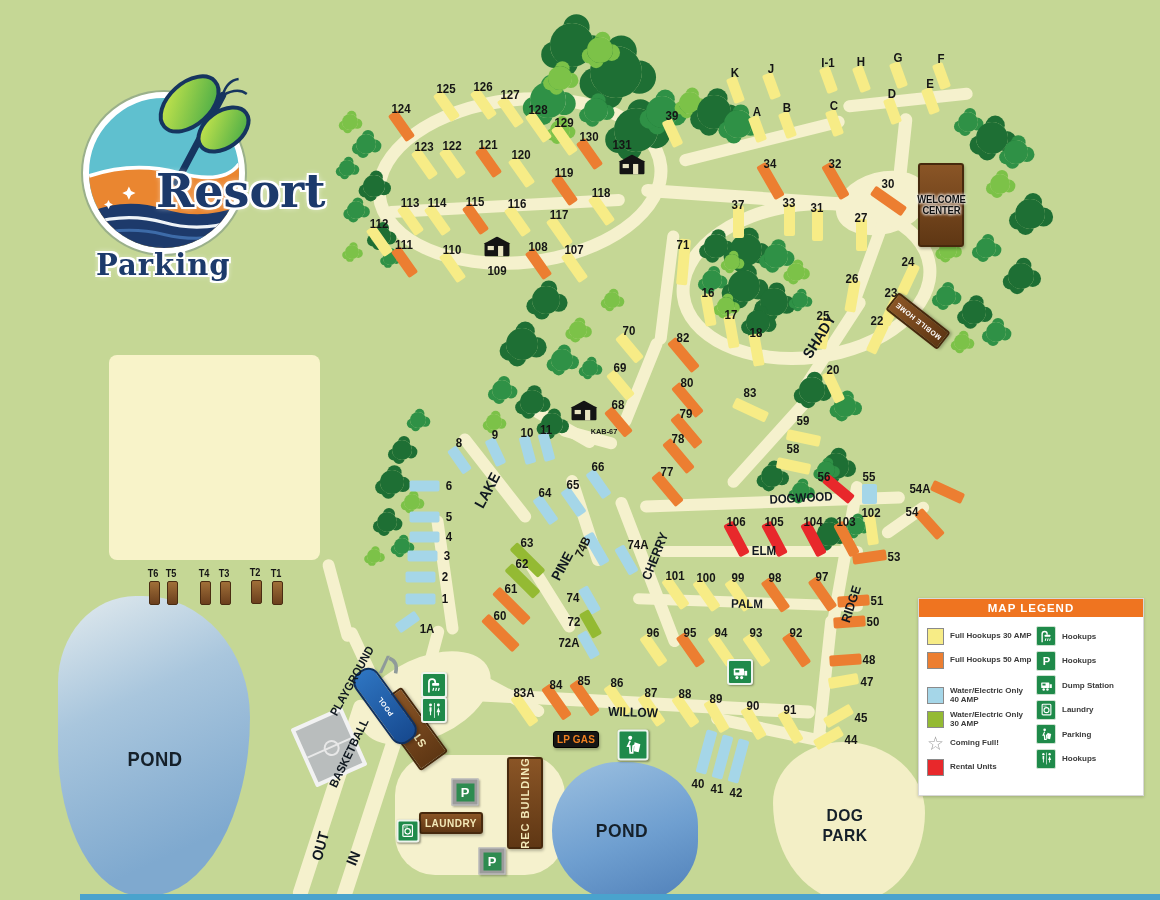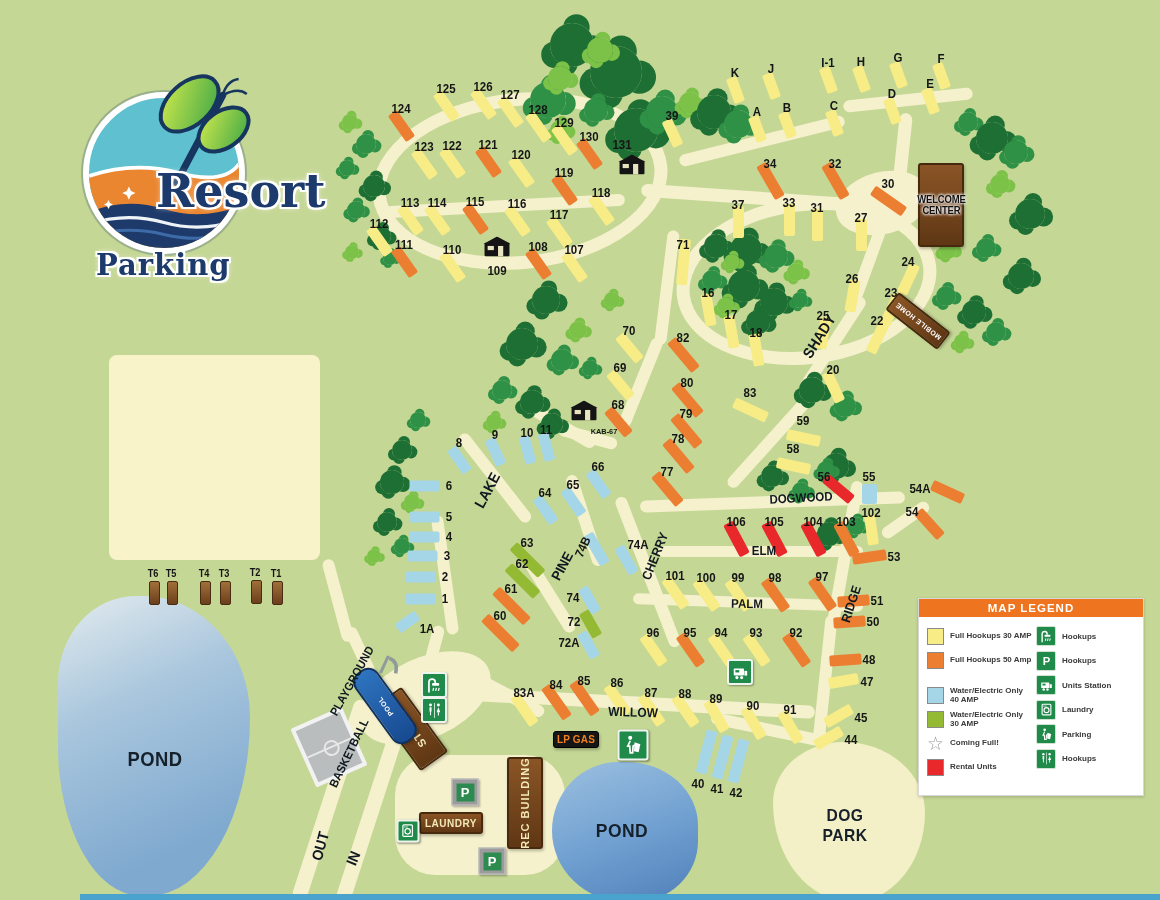--- a/index.html
+++ b/index.html
@@ -912,21 +912,21 @@
           <div class="lg-row f-row">
             <div class="lg-tile">
               <svg viewBox="0 0 24 24">
                 <rect x="3.5" y="7" width="13" height="9" rx="1" fill="#fff"></rect>
                 <rect x="17" y="10" width="3.5" height="6" fill="#fff"></rect>
                 <circle cx="7.5" cy="18.5" r="2" fill="#fff"></circle>
                 <circle cx="13.5" cy="18.5" r="2" fill="#fff"></circle>
                 <rect x="5.5" y="9" width="5" height="3" fill="#1f8a4a"></rect>
               </svg>
             </div>
-            <div class="lg-label">Units Station</div>
+            <div class="lg-label">Dump Station</div>
           </div>
           <div class="lg-row f-row">
             <div class="lg-tile">
               <svg viewBox="0 0 24 24">
                 <rect x="5" y="3.5" width="14" height="17" rx="1.5" fill="none" stroke="#fff" stroke-width="1.8"></rect>
                 <circle cx="12" cy="13" r="4" fill="none" stroke="#fff" stroke-width="1.8"></circle>
                 <circle cx="8" cy="6.5" r="1" fill="#fff"></circle>
                 <circle cx="11" cy="6.5" r="1" fill="#fff"></circle>
               </svg>
             </div>

